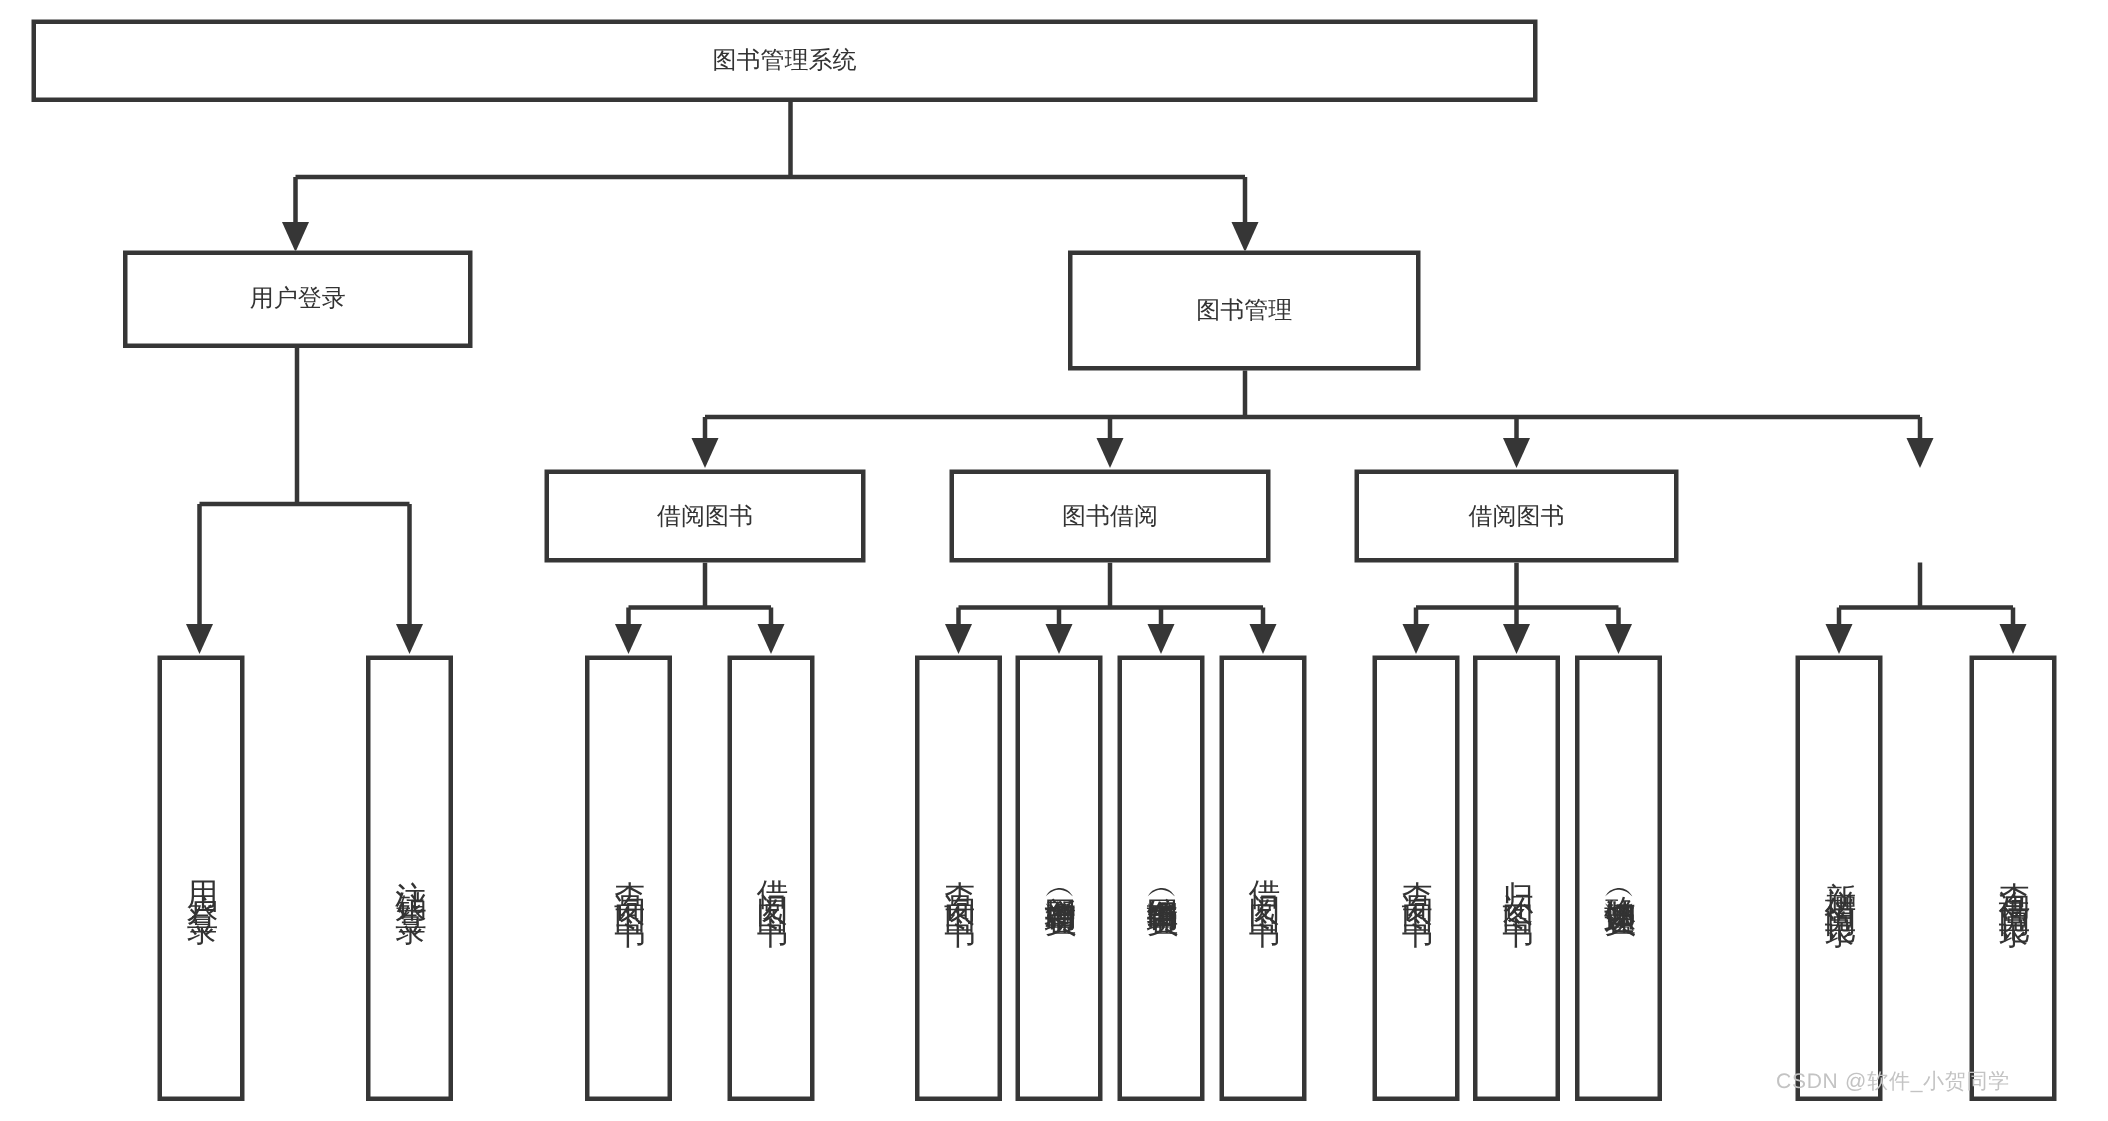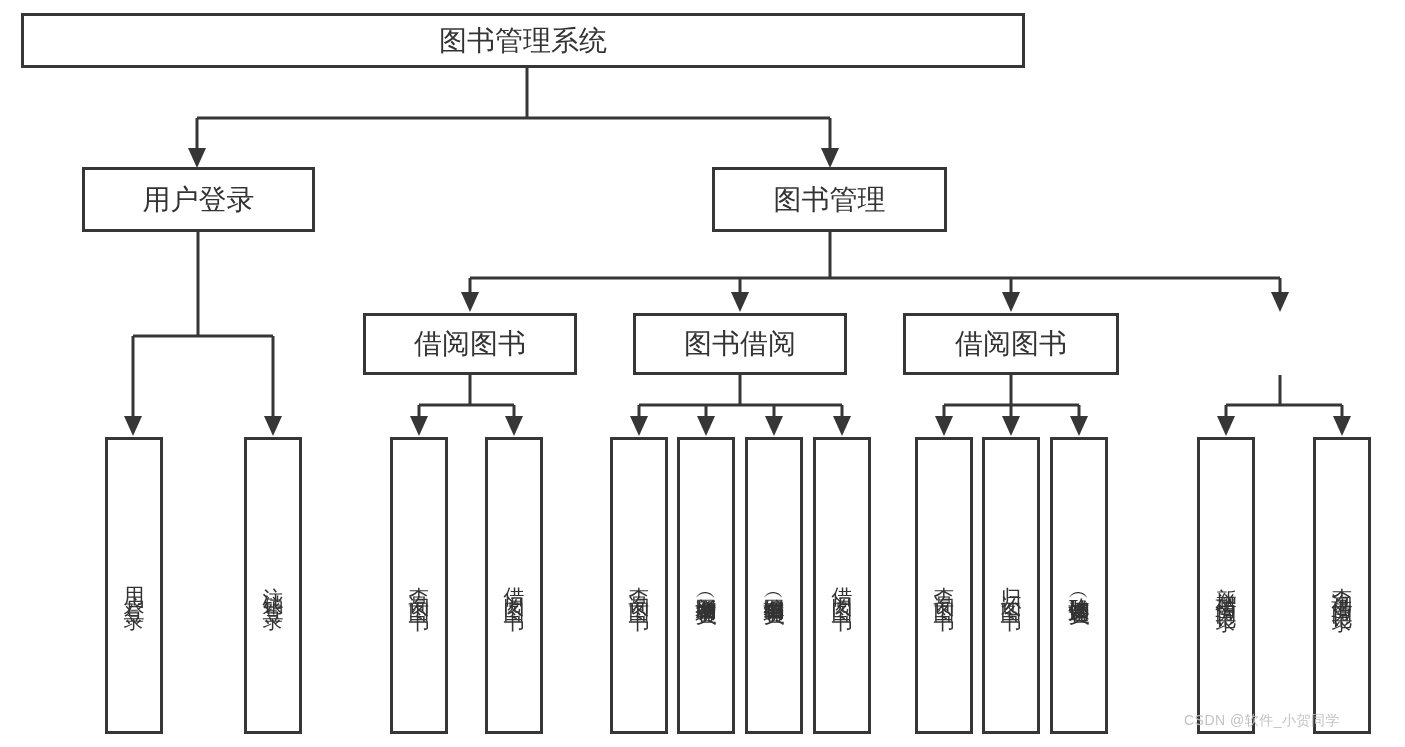--- a/index.html
+++ b/index.html
@@ -18,21 +18,21 @@
   }
   .node {
     position: absolute;
     box-sizing: border-box;
     border: 3px solid #363636;
     background: #ffffff;
     color: #333333;
     display: flex;
     align-items: center;
     justify-content: center;
-    font-size: 28px;
+    font-size: 16px;
     text-align: center;
     white-space: nowrap;
   }
   .leaf {
     font-size: 21px;
   }
   .leaf span {
     writing-mode: vertical-rl;
     text-orientation: mixed;
     letter-spacing: 8px;
@@ -105,21 +105,21 @@
     </g>
   </svg>
 
   <div class="node" style="left:21px; top:13px; width:1004px; height:55px;">
     <span>图书管理系统</span>
   </div>
 
   <div class="node" style="left:82px; top:167px; width:233px; height:65px;">
     <span>用户登录</span>
   </div>
-  <div class="node" style="left:712px; top:167px; width:235px; height:65px;justify-content:center;">
+  <div class="node" style="left:712px; top:167px; width:235px; height:80px;justify-content:center;">
     <span>图书管理</span>
   </div>
 
   <div class="node" style="left:363px; top:313px; width:214px; height:62px;">
     <span>借阅图书</span>
   </div>
   <div class="node" style="left:633px; top:313px; width:214px; height:62px;">
     <span>图书借阅</span>
   </div>
   <div class="node" style="left:903px; top:313px; width:216px; height:62px;">

